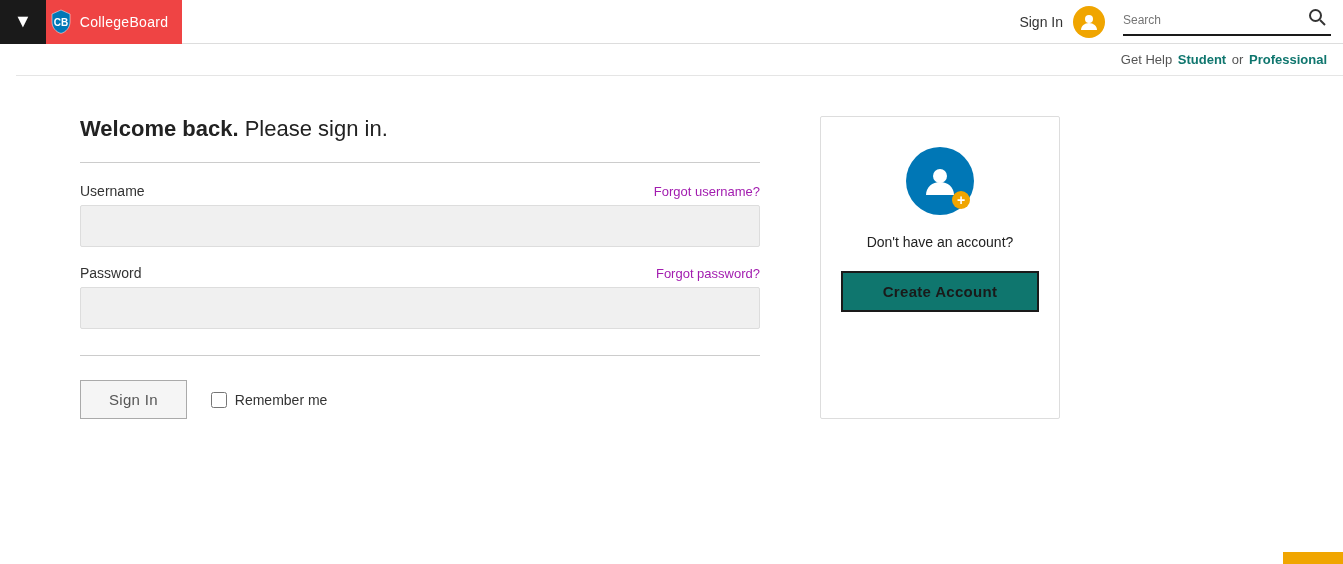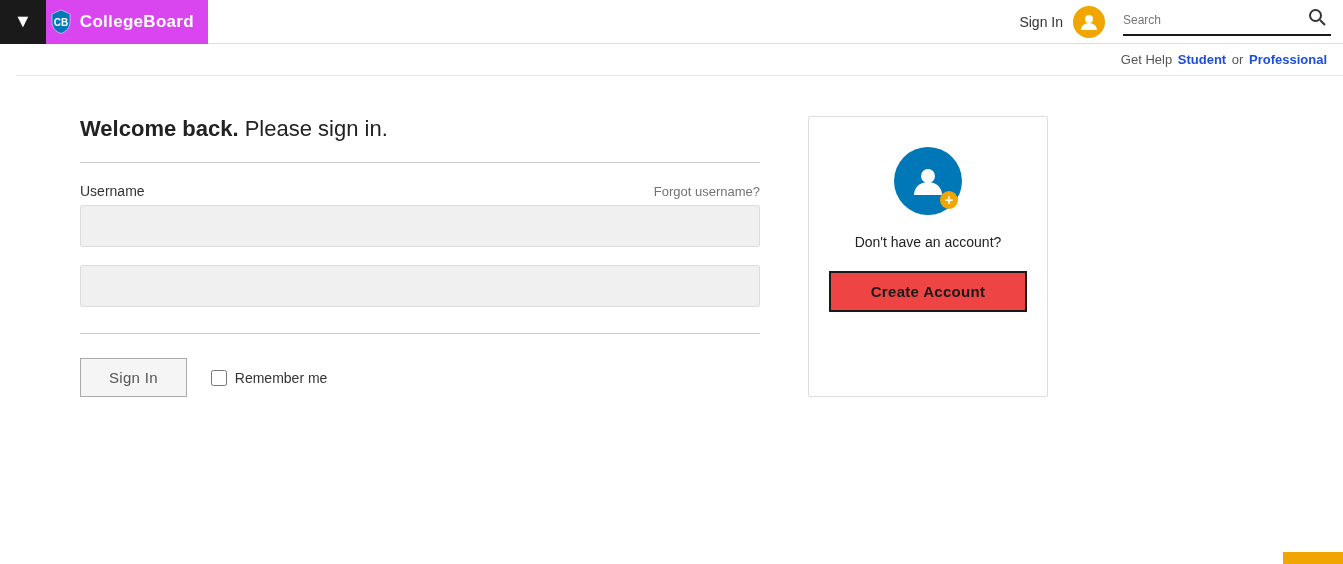--- a/index.html
+++ b/index.html
@@ -23,35 +23,35 @@
       color: #fff;
       border: none;
       height: 44px;
       padding: 0 14px;
       cursor: pointer;
       font-size: 18px;
       display: flex;
       align-items: center;
     }
     .nav-logo {
-      background: #d946ef;
+      background: #ef4444;
       height: 44px;
       display: flex;
       align-items: center;
       padding: 0 14px 0 4px;
     }
     .logo-shield {
       width: 22px;
       height: 26px;
       margin-right: 8px;
     }
     .logo-text {
       color: #fff;
-      font-size: 17px;
-      font-weight: bold;
+      font-size: 14px;
+      font-weight: normal;
       letter-spacing: 0.3px;
     }
     .navbar-right {
       display: flex;
       align-items: center;
       gap: 10px;
     }
     .signin-nav {
       color: #333;
       font-size: 14px;
@@ -96,31 +96,31 @@
     .subbar {
       display: flex;
       justify-content: flex-end;
       padding: 8px 16px;
       font-size: 13px;
       color: #555;
       border-bottom: 1px solid #e5e5e5;
       margin-left: 16px;
     }
     .subbar a {
-      color: #1d4ed8;
+      color: #0f766e;
       text-decoration: none;
       font-weight: bold;
     }
     .subbar span { margin: 0 2px; }
 
     
     .main {
       display: flex;
       padding: 40px 80px;
-      gap: 48px;
+      gap: 60px;
       max-width: 1343px;
     }
     .form-section {
       flex: 1;
       max-width: 680px;
     }
     .welcome-title {
       font-size: 22px;
       font-weight: normal;
       margin-bottom: 20px;
@@ -139,21 +139,21 @@
       justify-content: space-between;
       align-items: center;
       margin-bottom: 6px;
     }
     .field-label {
       font-size: 14px;
       color: #333;
     }
     .forgot-link {
       font-size: 13px;
-      color: #737373;
+      color: #a21caf;
       text-decoration: none;
     }
     .text-input {
       width: 100%;
       height: 42px;
       background: #f0f0f0;
       border: 1px solid #ddd;
       border-radius: 2px;
       padding: 0 10px;
       font-size: 14px;
@@ -240,21 +240,21 @@
     }
     .no-account-text {
       font-size: 14px;
       color: #222;
       text-align: center;
       line-height: 1.4;
     }
     .create-account-btn {
       padding: 10px 24px;
       border: 2px solid #1a1a1a;
-      background: #ef4444;
+      background: #0f766e;
       color: #1a1a1a;
       font-size: 15px;
       font-weight: bold;
       cursor: pointer;
       letter-spacing: 0.3px;
       width: 100%;
     }
 
     
     .yellow-bar {
@@ -319,20 +319,24 @@
     <hr class="divider">
 
     
     <div class="field-row">
       <label class="field-label" for="username-input">Username</label>
       <a href="#" class="forgot-link">Forgot username?</a>
     </div>
     <input id="username-input" class="text-input" type="text" style="">
 
     
+    <div class="field-row">
+      <label class="field-label" for="password-input">Password</label>
+      <a href="#" class="forgot-link">Forgot password?</a>
+    </div>
     <input id="password-input" class="text-input" type="password" style="">
 
     <hr class="bottom-divider">
 
     <div class="actions-row">
       <button class="signin-btn">Sign In</button>
       <div class="remember-row">
         <input class="remember-checkbox" type="checkbox" id="remember-me" style="">
         <label for="remember-me">Remember me</label>
       </div>

